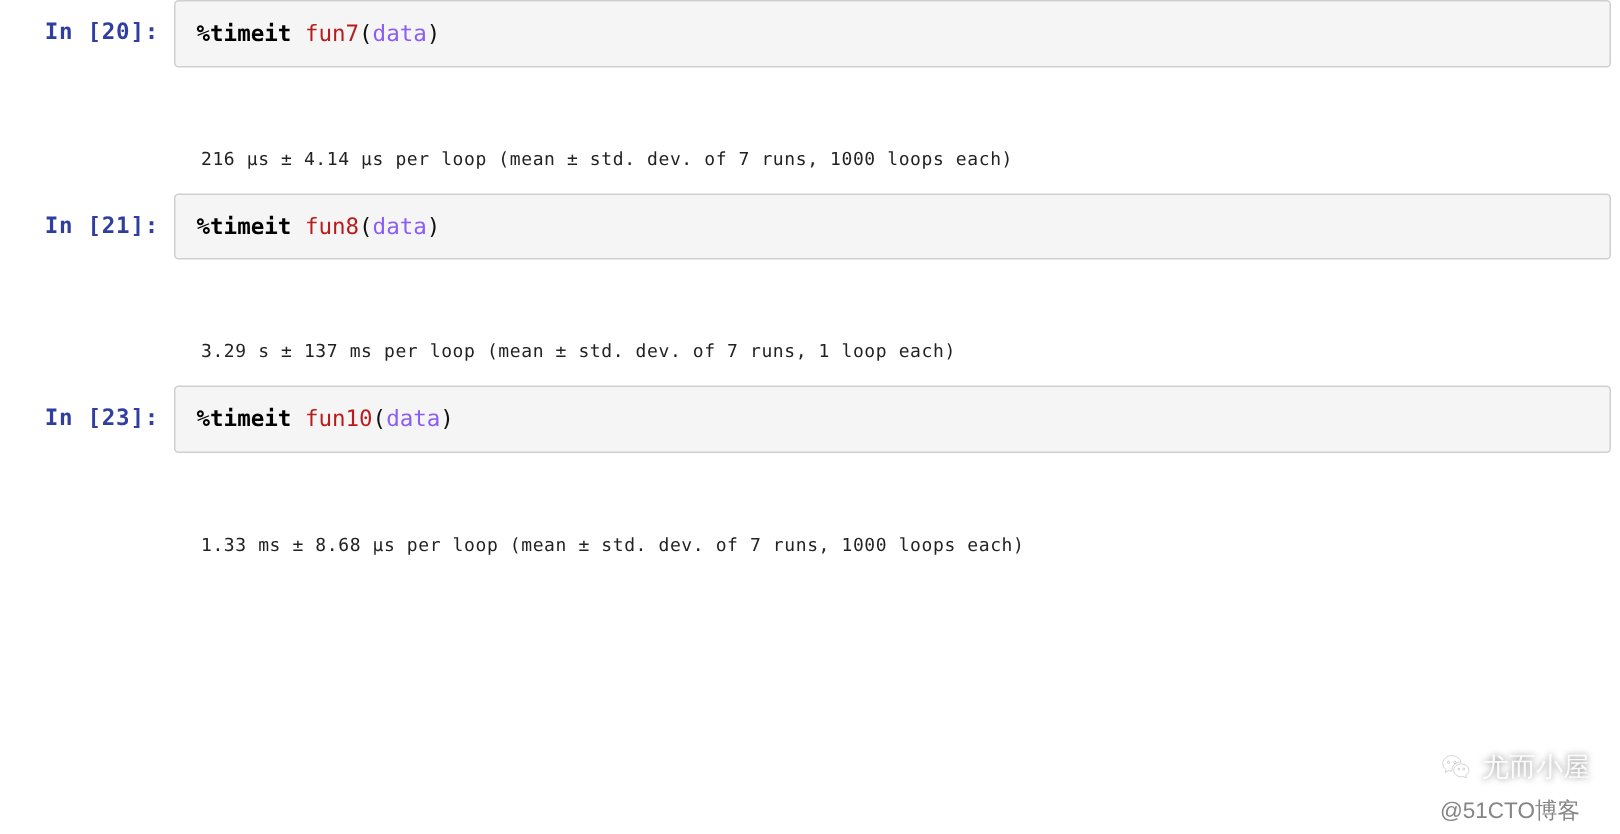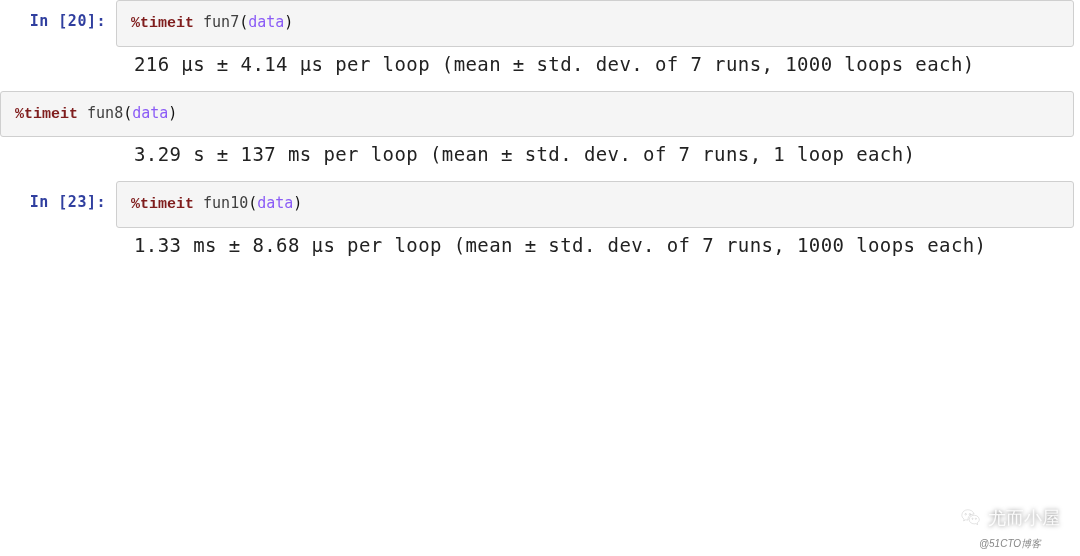--- a/index.html
+++ b/index.html
@@ -38,83 +38,84 @@
     flex: 1;
     background: #f5f5f5;
     border: 1px solid #cfcfcf;
     border-radius: 3px;
     padding: 10px 14px;
     font-size: 15px;
     line-height: 1.5;
     white-space: pre;
     margin-right: 6px;
   }
-  .magic { color: #7f1d1d; font-weight: bold; font-family: Liberation Mono, monospace; }
-  .func  { color: #404040; }
+  .magic { color: #000000; font-weight: bold; }
+  .func  { color: #b91c1c; }
   .paren { color: #111; }
   .arg   { color: #8b5cf6; }
   .output-row {
     display: flex;
     align-items: flex-start;
   }
   .out-gutter {
     flex: 0 0 116px;
   }
   .out-text {
     flex: 1;
     padding: 6px 14px 16px 18px;
-    font-size: 19px;
+    font-size: 12px;
     color: #222;
     letter-spacing: 0.4px;
     white-space: pre;
+    margin-top: 48px;
   }
   .watermark {
     position: absolute;
     right: 20px;
     bottom: 6px;
-    text-align: center;
+    text-align: left;
     line-height: 1.3;
     pointer-events: none;
   }
   .wm-logo {
     display: inline-flex;
     align-items: center;
     gap: 6px;
     color: rgba(255,255,255,0.9);
     text-shadow: 0 0 4px rgba(0,0,0,0.5);
     font-family: sans-serif;
     font-size: 18px;
     font-weight: 500;
   }
   .wm-sub {
     color: rgba(120,120,120,0.9);
     font-family: sans-serif;
-    font-size: 10px;
+    font-size: 15px;
     margin-top: 2px;
-    font-style: italic;
   }
 </style>
 </head>
 <body>
 
 <div class="container">
 
   <div class="cell">
     <div class="input-row">
       <div class="prompt">In [20]:</div>
       <div class="code-box"><span class="magic">%timeit</span> <span class="func">fun7</span><span class="paren">(</span><span class="arg">data</span><span class="paren">)</span></div>
     </div>
     <div class="output-row">
       <div class="out-gutter"></div>
       <div class="out-text">216 µs ± 4.14 µs per loop (mean ± std. dev. of 7 runs, 1000 loops each)</div>
     </div>
   </div>
 
   <div class="cell">
     <div class="input-row">
+      <div class="prompt">In [21]:</div>
       <div class="code-box"><span class="magic">%timeit</span> <span class="func">fun8</span><span class="paren">(</span><span class="arg">data</span><span class="paren">)</span></div>
     </div>
     <div class="output-row">
       <div class="out-gutter"></div>
       <div class="out-text">3.29 s ± 137 ms per loop (mean ± std. dev. of 7 runs, 1 loop each)</div>
     </div>
   </div>
 
 
   <div class="cell">

